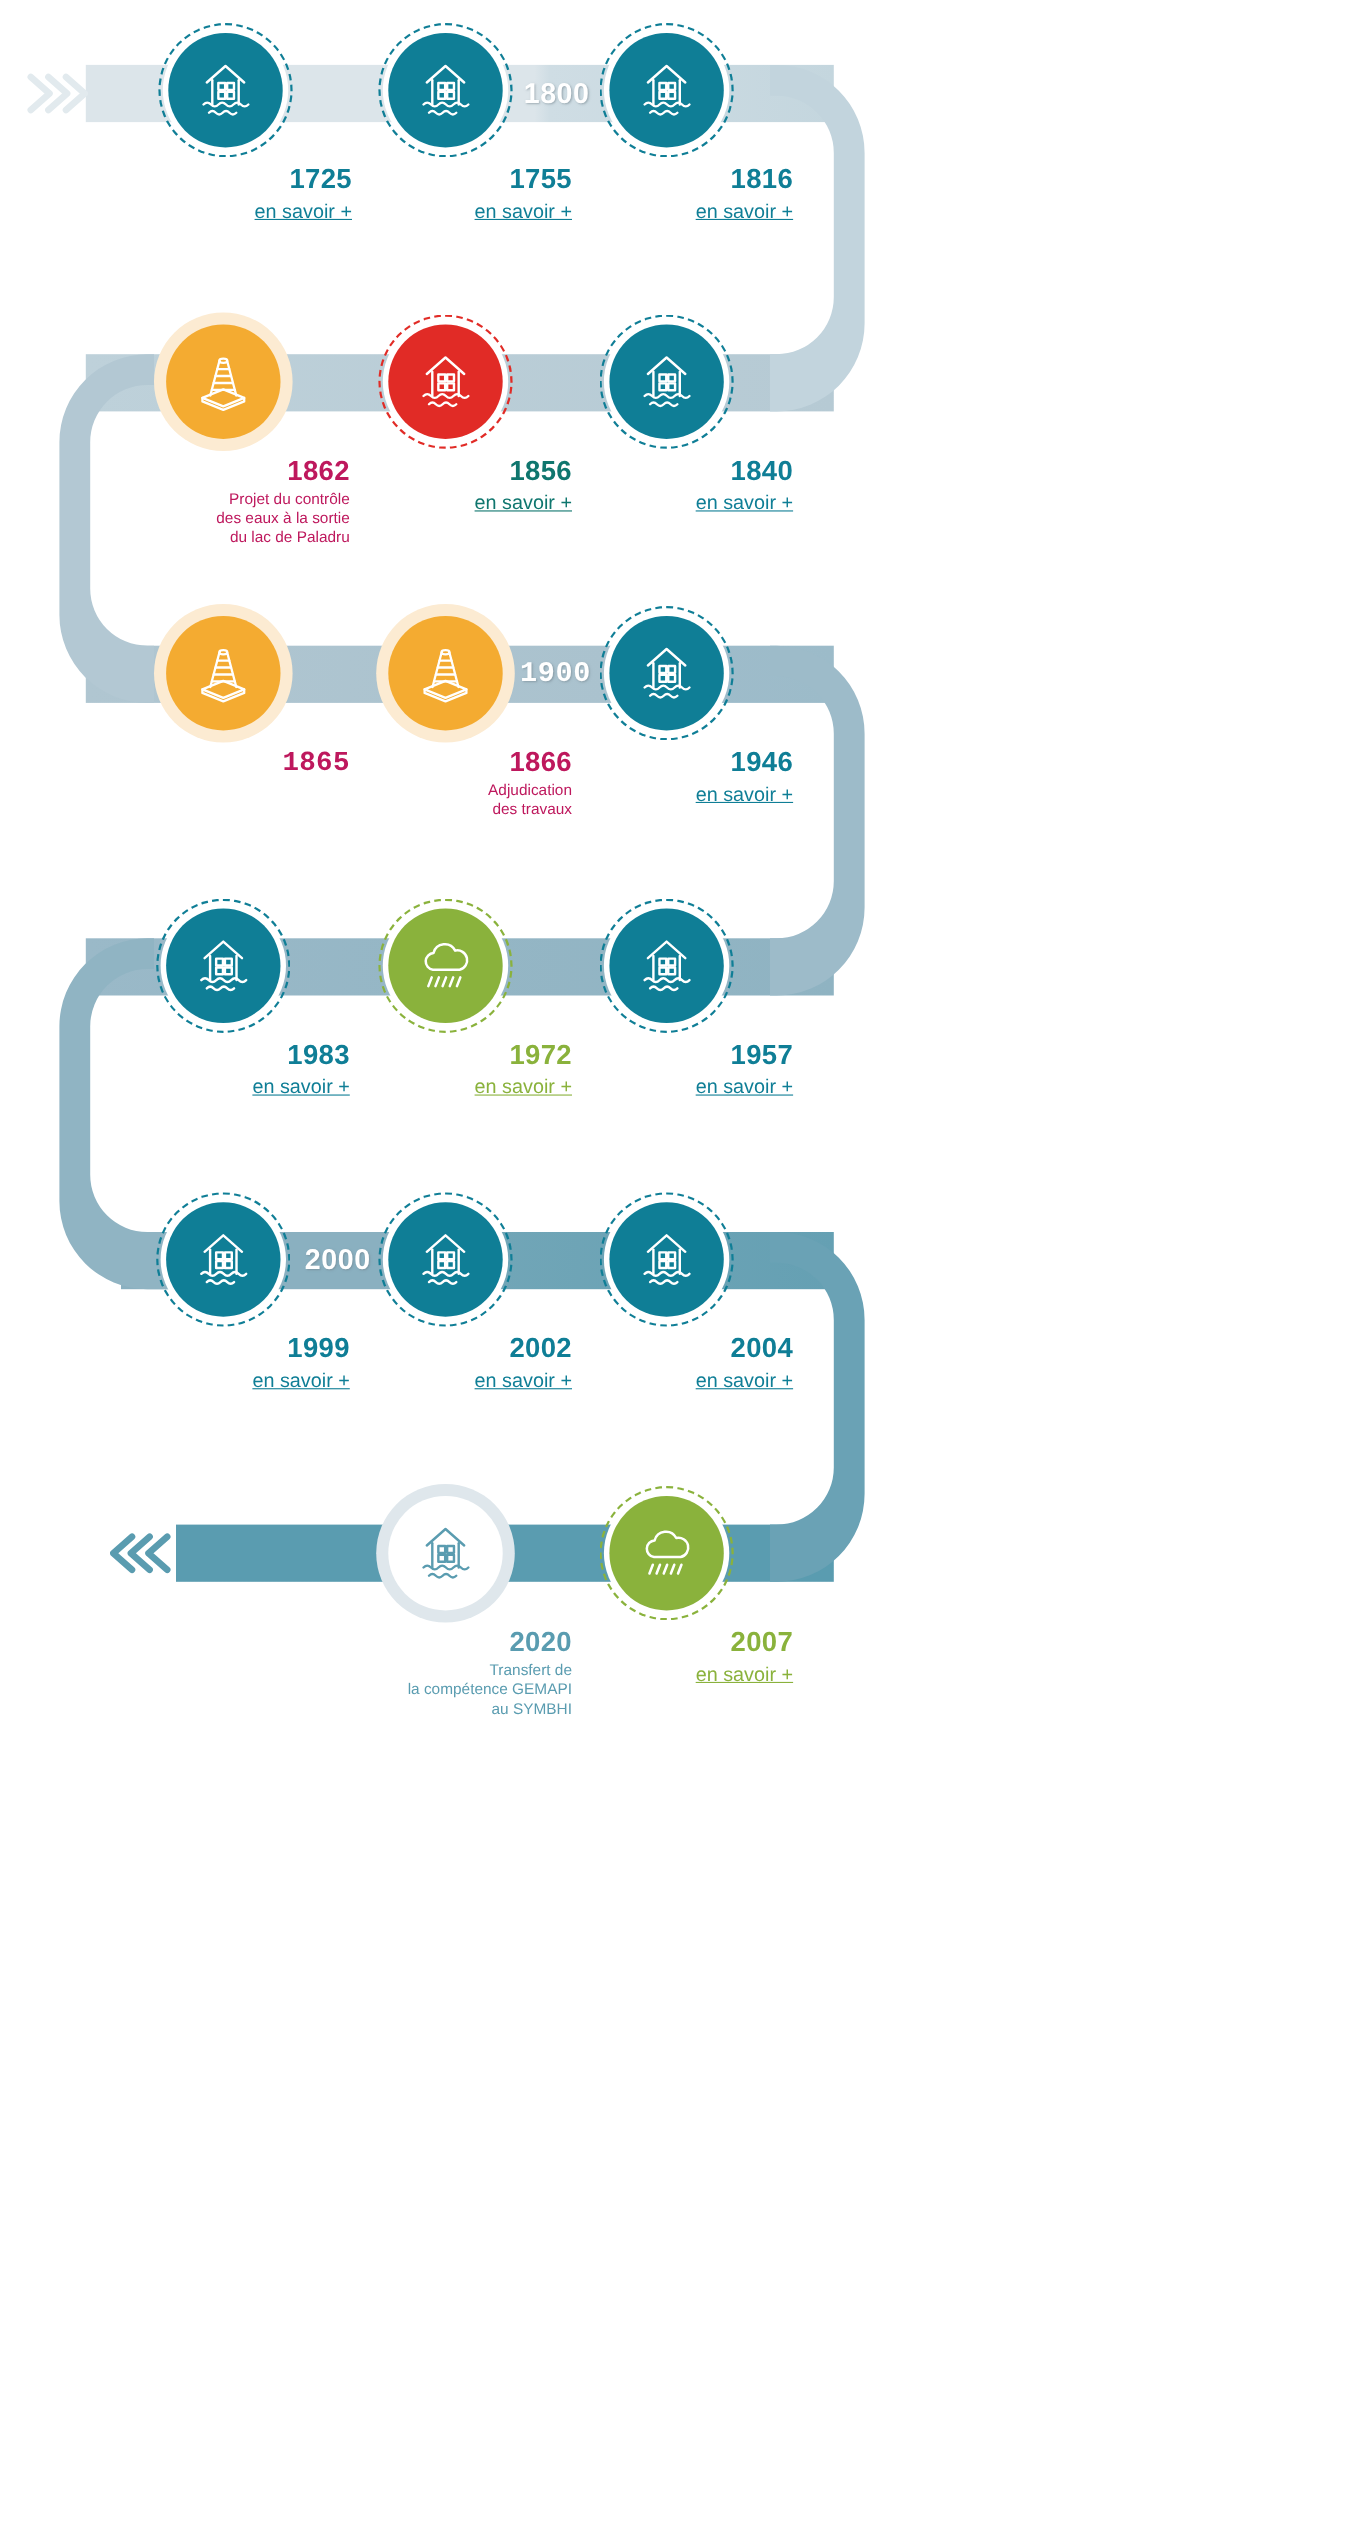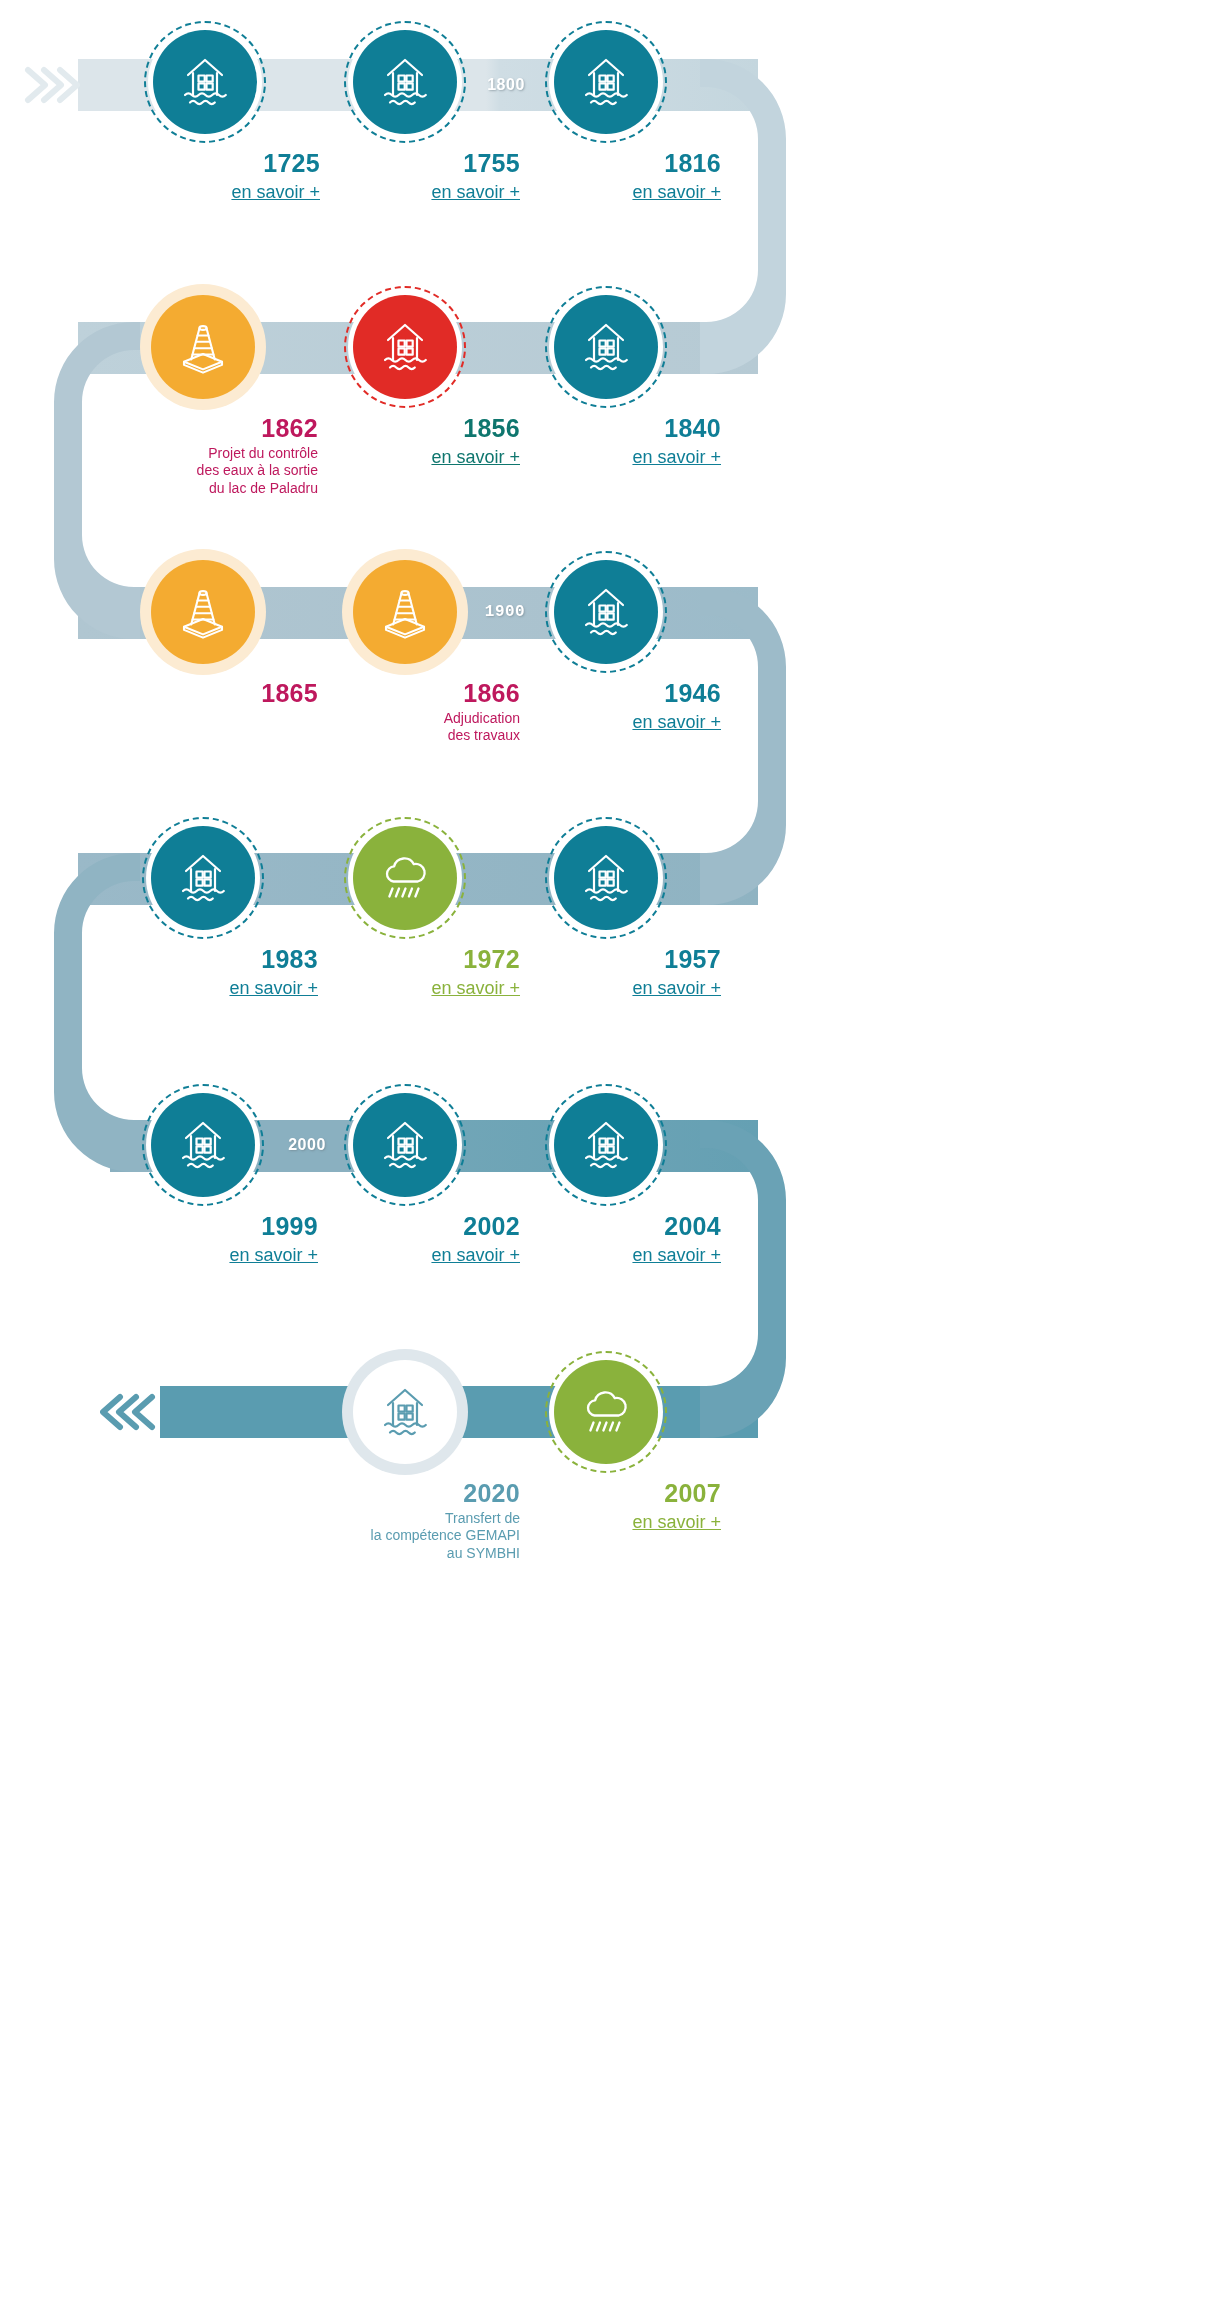--- a/index.html
+++ b/index.html
@@ -10,21 +10,21 @@
     overflow: hidden;
   }
   #stage { position: relative; width: 1226px; height: 2310px; }
 
   
   #track-layer { position: absolute; left: 0; top: 0; width: 1226px; height: 2310px; }
 
   
   .century {
     position: absolute;
-    font-size: 16px;
+    font-size: 26px;
     font-weight: 700;
     color: #ffffff;
     letter-spacing: 0.5px;
     text-shadow: 1px 1px 2px rgba(110,125,135,.55);
     transform: translate(-50%, -50%);
     white-space: nowrap;
   }
 
   
   .node {
@@ -303,21 +303,21 @@
         <rect x="30.5" y="30.5" width="6.2" height="6.2"></rect>
         <path d="M9 42 q3.4 -3.4 6.8 0 t6.8 0 t6.8 0 t6.8 0 t6.8 0 t6.8 0"></path>
         <path d="M14 49.5 q3.1 -3.1 6.2 0 t6.2 0 t6.2 0 t6.2 0"></path>
       </g>
             </svg>
           </div>
         </div>
         <div class="year">1840</div>
         <div><a class="more" href="#">en savoir +</a></div>
       </div>
-      <div class="node t-orange" style="left: 203px; top: 560px;">
+      <div class="node t-orange" style="left: 203px; top: 560px; font-family: Liberation Mono, monospace;">
         <div class="badge">
           <div class="ring halo-orange"></div>
           <div class="disc" style="background:#f4ab31;">
             <svg width="58" height="58" viewBox="0 0 58 58">
       <g fill="none" stroke="#ffffff" stroke-width="2.1" stroke-linecap="round" stroke-linejoin="round">
         <ellipse cx="29" cy="10" rx="3.6" ry="1.9"></ellipse>
         <path d="M25.4 10.4 L17.2 41.5 M32.6 10.4 L40.8 41.5"></path>
         <path d="M23.6 17.5 h10.8 M22.0 23.8 h14.0 M20.3 30.2 h17.4 M18.6 36.5 h20.8"></path>
         <path d="M29 36.0 L10 43.7 L29 51.4 L48 43.7 Z"></path>
         <path d="M10 43.7 v3.2 L29 54.6 L48 46.9 v-3.2"></path>

